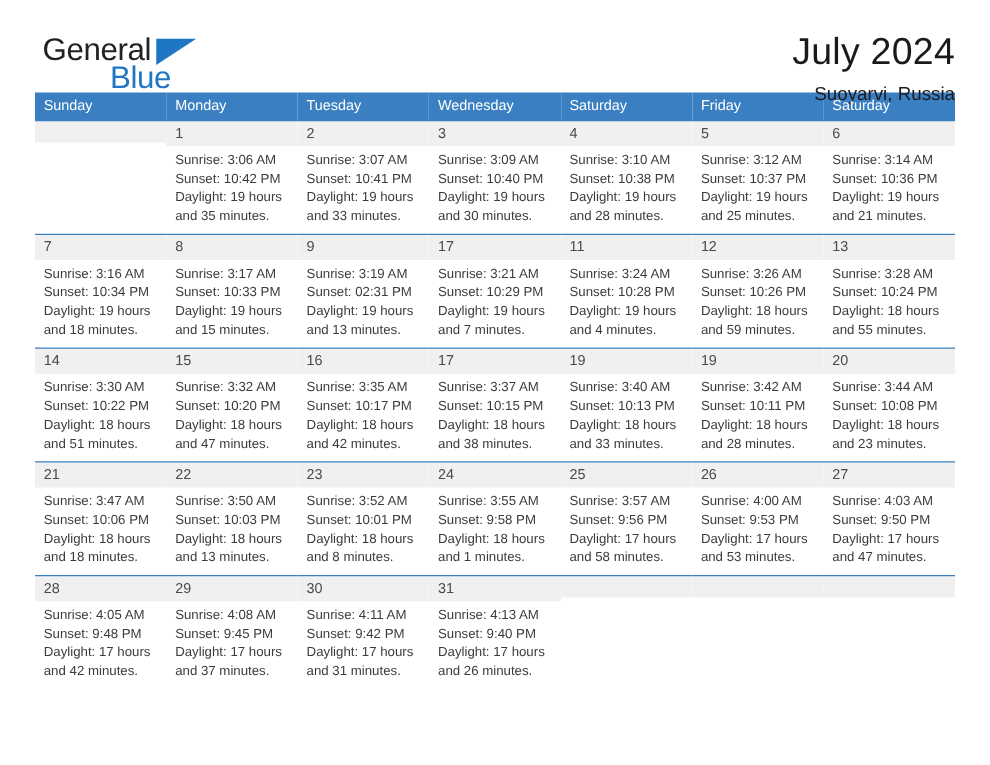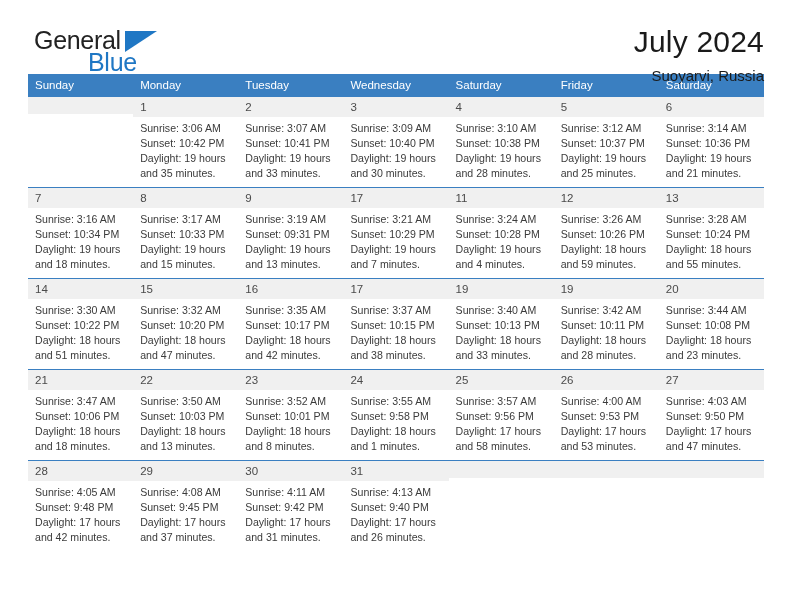--- a/index.html
+++ b/index.html
@@ -255,21 +255,21 @@
               <div>Sunrise: 3:17 AM</div>
               <div>Sunset: 10:33 PM</div>
               <div>Daylight: 19 hours</div>
               <div>and 15 minutes.</div>
             </div>
           </td>
           <td class="">
             <div class="daynum">9</div>
             <div class="cellbody">
               <div>Sunrise: 3:19 AM</div>
-              <div>Sunset: 09:31 PM</div>
+              <div>Sunset: 02:31 PM</div>
               <div>Daylight: 19 hours</div>
               <div>and 13 minutes.</div>
             </div>
           </td>
           <td class="">
             <div class="daynum">17</div>
             <div class="cellbody">
               <div>Sunrise: 3:21 AM</div>
               <div>Sunset: 10:29 PM</div>
               <div>Daylight: 19 hours</div>

